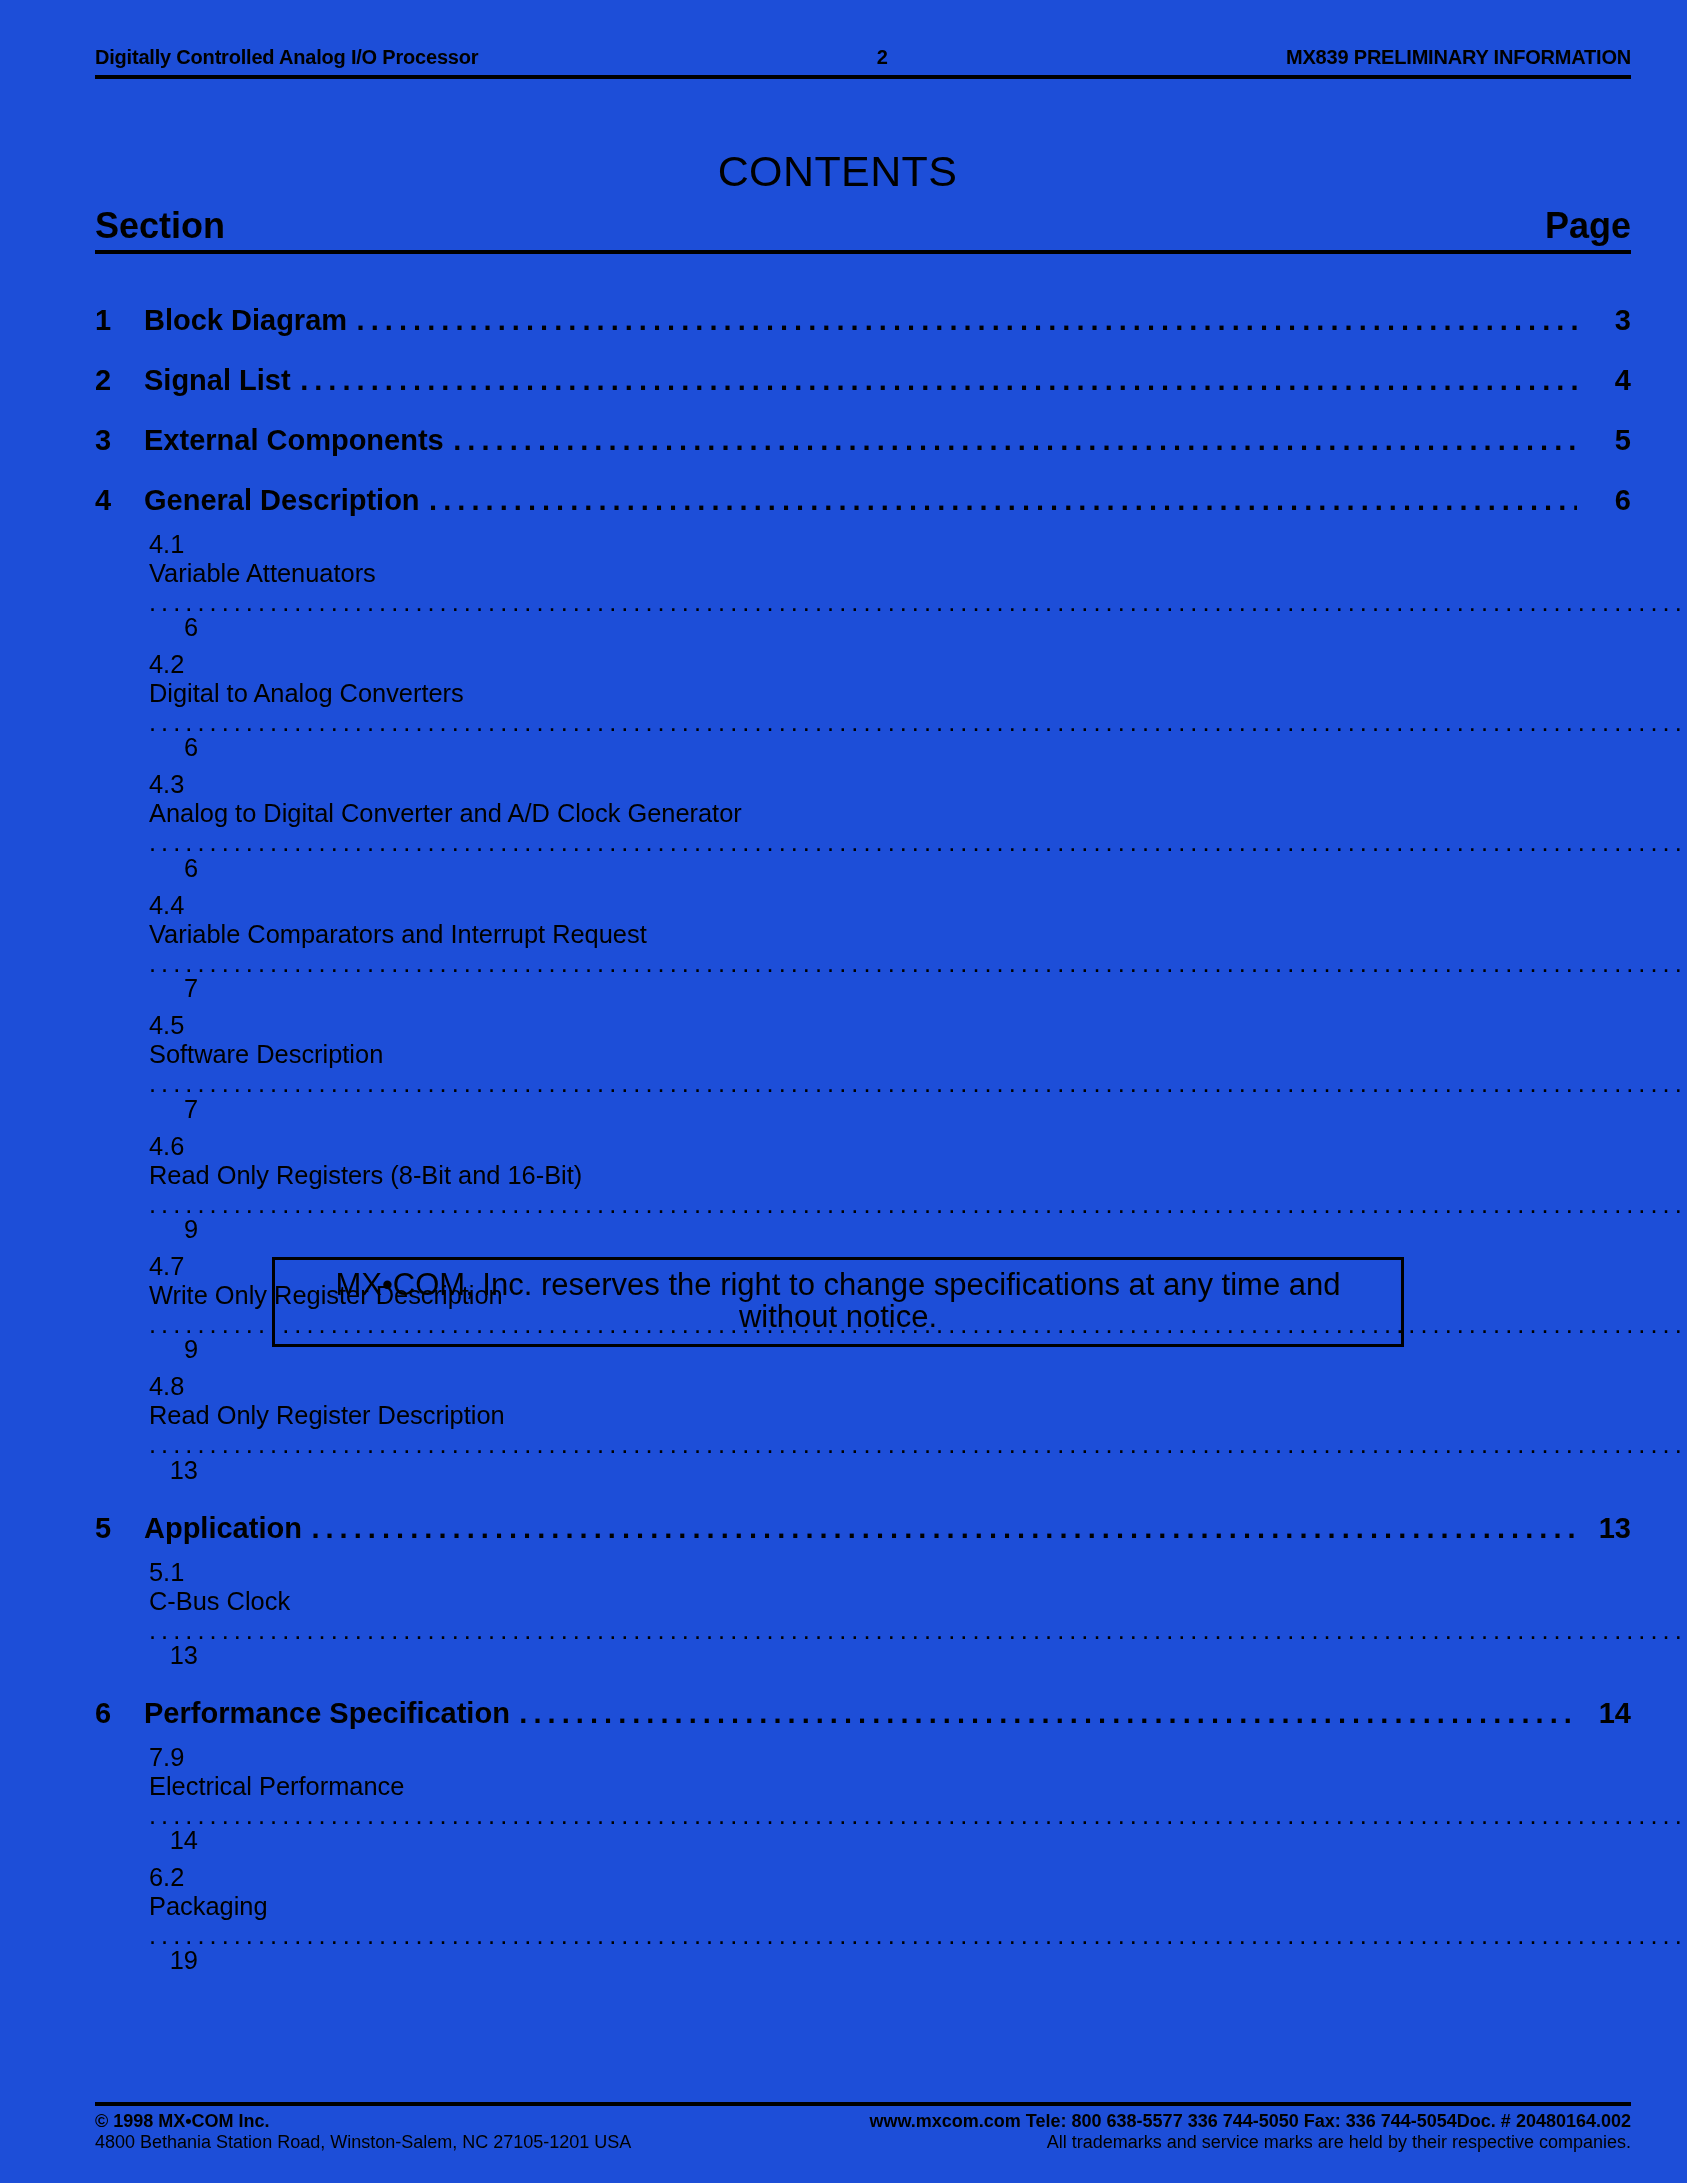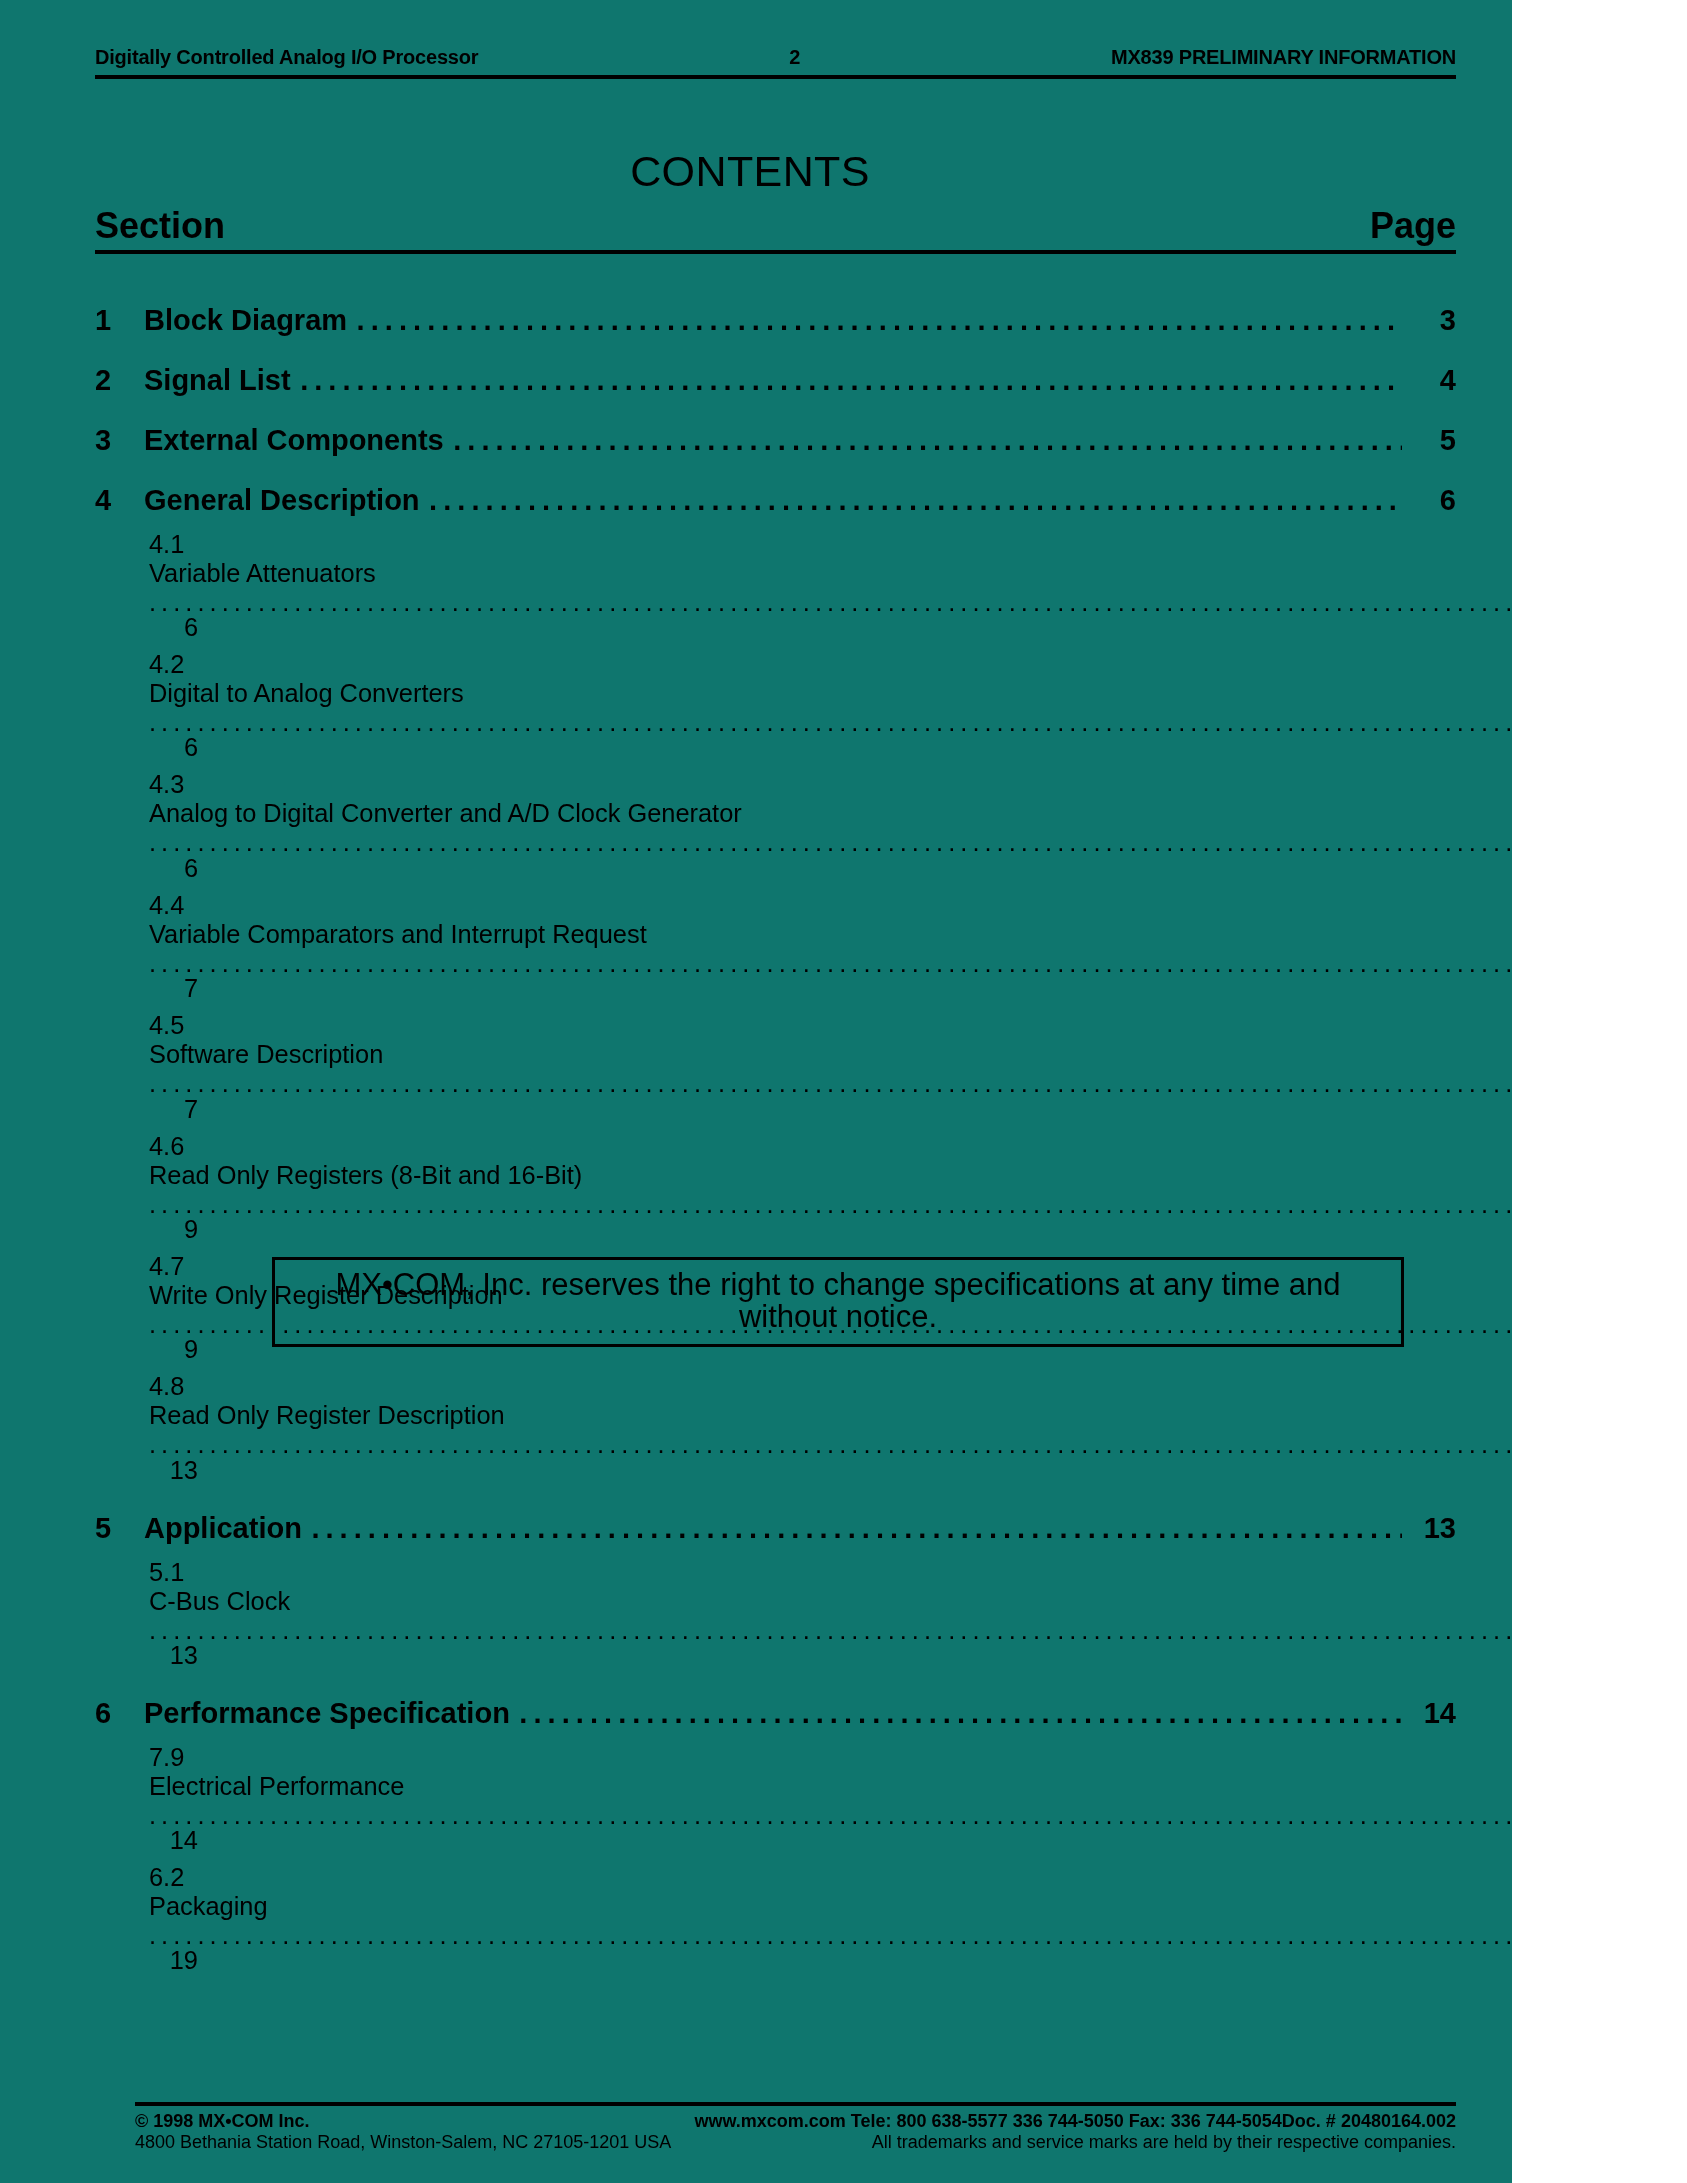--- a/index.html
+++ b/index.html
@@ -7,23 +7,23 @@
     padding: 0;
     background: #ffffff;
   }
   body {
     font-family: "Liberation Sans", sans-serif;
     color: #000000;
     -webkit-font-smoothing: none;
   }
   .page {
     position: relative;
-    width: 1512px;
+    width: 1687px;
     height: 2183px;
-    background: #0f766e;
+    background: #1d4ed8;
     box-sizing: border-box;
     overflow: hidden;
   }
 
   
   .page-header {
     position: absolute;
     left: 95px;
     right: 56px;
     top: 46px;
@@ -155,21 +155,20 @@
     font-size: 31px;
     line-height: 1.05;
   }
 
   
   .page-footer {
     position: absolute;
     left: 95px;
     right: 56px;
     bottom: 30px;
-    margin-left: 40px;
   }
   .page-footer .ft-rule {
     border-bottom: 4px solid #000;
     margin-bottom: 4.8px;
   }
   .ft-line {
     display: flex;
     align-items: baseline;
     font-size: 18px;
     line-height: 1.18;

